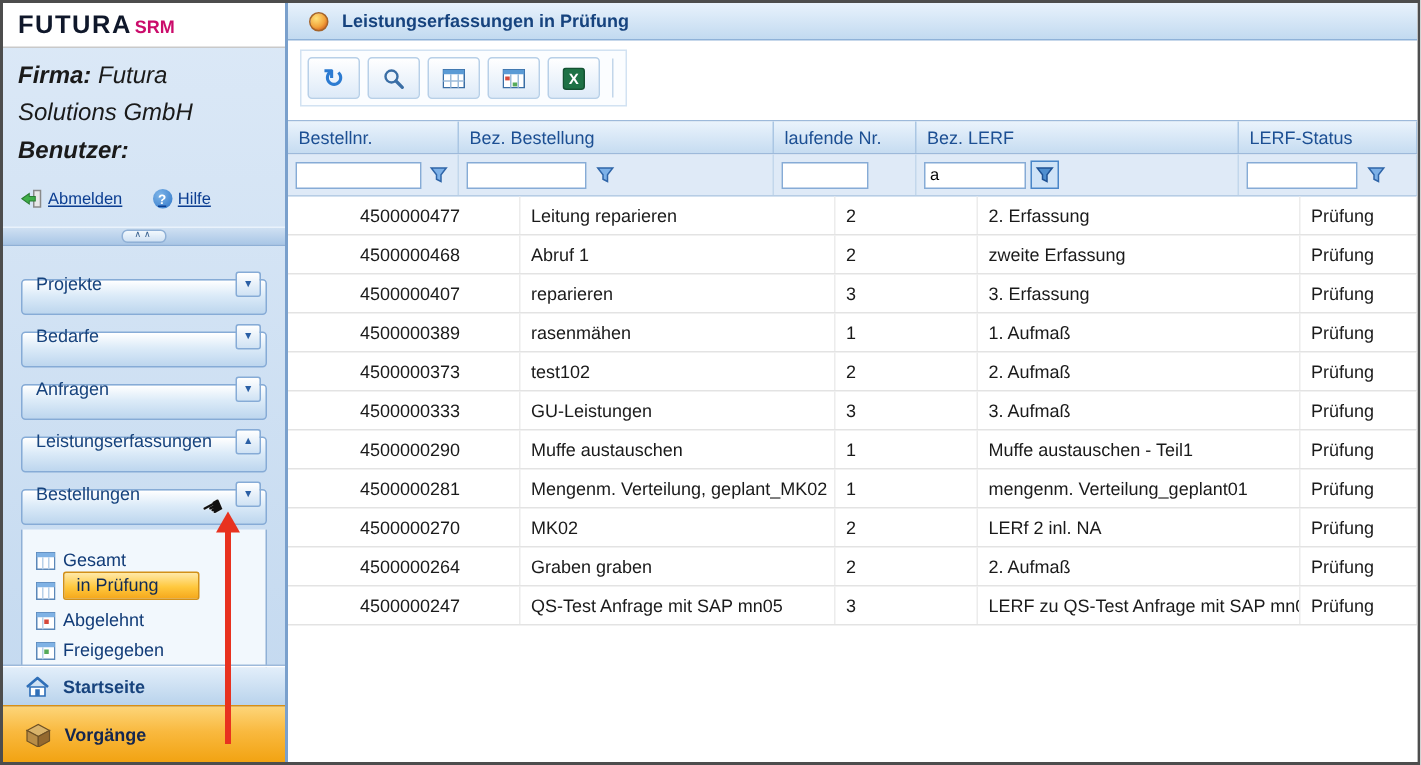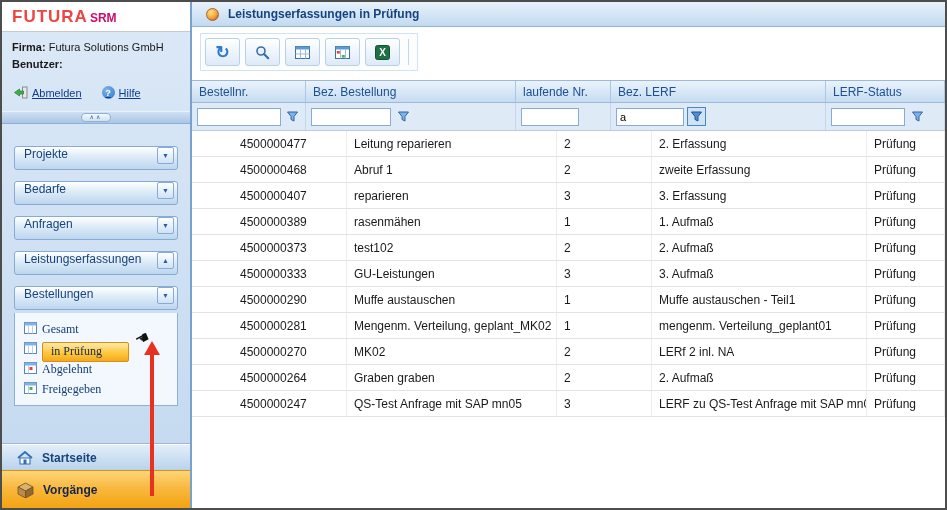--- a/index.html
+++ b/index.html
@@ -3,40 +3,40 @@
 <meta charset="utf-8">
 <style>
   * { margin:0; padding:0; box-sizing:border-box; }
   html,body { width:947px; height:510px; }
   body { font-family:"Liberation Sans", sans-serif; font-size:12px; background:#fff; }
   .app { position:relative; width:947px; height:510px; border:2px solid #4d4d4d; display:flex; overflow:hidden; background:#fff; }
 
   
   .sidebar { position:relative; flex:0 0 190px; width:190px; background:linear-gradient(180deg,#dce9f7,#c2d8ef); border-right:2px solid #7aa0cc; overflow:hidden; }
   .logo-block { background:#fff; padding:5px 10px 4px; border-bottom:1px solid #c9c9c9; }
-  .logo-futura { font-size:17px; font-weight:bold; color:#ef4444; letter-spacing:1px; }
+  .logo-futura { font-size:17px; font-weight:bold; color:#0f172a; letter-spacing:1px; }
   .logo-srm { font-size:12px; font-weight:bold; color:#cb0c6b; margin-left:2px; }
-  .user-block { padding:7px 10px 0; font-size:11px; color:#1a1a1a; line-height:1.55; }
+  .user-block { padding:7px 10px 0; font-size:16px; color:#1a1a1a; line-height:1.55;font-style:italic; }
   .user-block b { font-weight:bold; }
   .links-row { display:flex; gap:20px; padding:13px 12px 4px; align-items:center; }
   .link { display:flex; align-items:center; gap:4px; color:#0b3d91; text-decoration:underline; cursor:pointer; font-size:11px; }
   .help-icon { display:inline-flex; width:13px; height:13px; border-radius:50%; background:radial-gradient(circle at 35% 30%,#7db4e8,#2e76c8); color:#fff; font-size:9px; font-weight:bold; align-items:center; justify-content:center; text-decoration:none; }
   .collapse-bar { margin-top:8px; height:13px; background:linear-gradient(180deg,#cfe0f2,#a9c6e6); border-top:1px solid #e9f2fb; border-bottom:1px solid #8fb0d6; display:flex; align-items:center; justify-content:center; cursor:pointer; }
   .collapse-pill { background:linear-gradient(180deg,#f2f8fd,#cfe1f3); border:1px solid #8fb0d6; border-radius:4px; font-size:6px; color:#39618f; line-height:7px; padding:0 8px; letter-spacing:2px; }
 
   .menu { margin-top:22px; }
-  .acc-item { display:flex; align-items:flex-start; justify-content:space-between; height:24px; margin:0 12px 11px; padding:0 3px 18px 9px;
+  .acc-item { display:flex; align-items:center; justify-content:space-between; height:24px; margin:0 12px 11px; padding:0 3px 18px 9px;
               background:linear-gradient(180deg,#ffffff,#dcebf8 45%,#bdd6ee); border:1px solid #86abd6; border-radius:3px;
               color:#17437d; cursor:pointer; box-shadow:inset 0 1px 0 rgba(255,255,255,.8); }
   .acc-label { font-size:12px; }
   .acc-caret { width:17px; height:17px; border:1px solid #86abd6; border-radius:2px; background:linear-gradient(180deg,#ffffff,#cfe2f4);
                display:flex; align-items:center; justify-content:center; font-size:7px; color:#2a5fa5; cursor:pointer; }
   .sub-panel { margin:-8px 12px 11px; border:1px solid #8fb0d6; border-top:none; background:#f2f8fd; padding:9px 4px 5px 9px;
                display:flex; flex-direction:column; gap:2px; }
-  .sub-item { display:flex; align-items:flex-start; gap:5px; height:18px; color:#123c78; cursor:pointer; font-size:12px;font-family:Liberation Serif, serif; }
+  .sub-item { display:flex; align-items:flex-end; gap:5px; height:18px; color:#123c78; cursor:pointer; font-size:12px; }
   .sub-item.selected .sub-label { background:linear-gradient(180deg,#ffe9a8,#ffc83d 55%,#f5a81c); border:1px solid #d29018; border-radius:2px; padding:1px 26px 2px 8px; color:#102a55; }
 
   .sidebar-footer { position:absolute; left:0; right:0; bottom:0; }
   .footer-item { display:flex; align-items:center; gap:9px; padding-left:15px; color:#17437d; cursor:pointer; }
   .footer-item.startseite { height:26px; background:linear-gradient(180deg,#e2eefa,#b9d3ec); border-top:1px solid #ffffff; box-shadow:0 -1px 0 #9db9da; font-weight:bold; }
   .footer-item.vorgaenge { height:38px; background:linear-gradient(180deg,#fdd579,#f9b93f 45%,#f2a312); border-top:1px solid #d98f12; color:#14264f; font-weight:bold; }
 
   .annotation-arrow { position:absolute; left:148px; top:352px; width:4px; height:142px; background:#e8321f; z-index:30; }
   .annotation-arrow::before { content:""; position:absolute; top:-13px; left:-6px; border-left:8px solid transparent; border-right:8px solid transparent; border-bottom:14px solid #e8321f; }
   .hand-cursor { position:absolute; left:133px; top:327px; font-size:16px; color:#111; z-index:31; transform:rotate(-28deg); text-shadow:0 0 1px #fff; }

